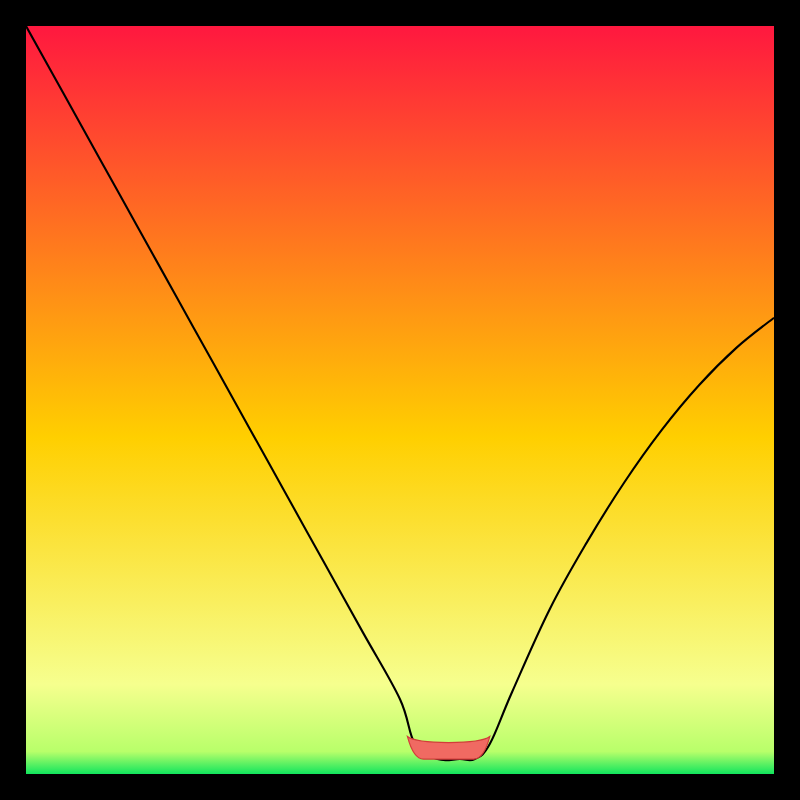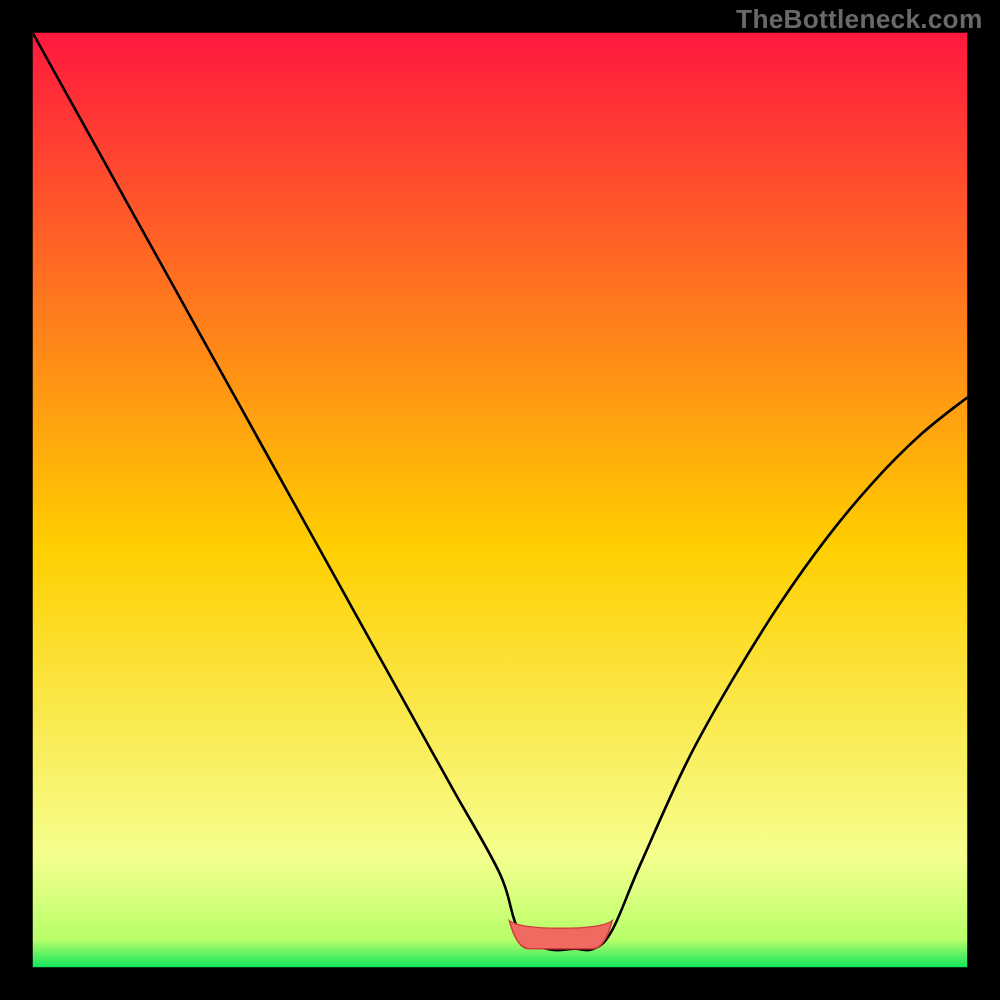--- a/index.html
+++ b/index.html
@@ -4,21 +4,20 @@
 <style>
 html,body{margin:0;padding:0;width:800px;height:800px;background:#000;overflow:hidden}
 .stage{position:relative;width:800px;height:800px;background:#000}
 .watermark{position:absolute;top:4px;right:14px;font:700 21px Arial,Helvetica,sans-serif;color:#696969;letter-spacing:.2px}
 .plot{position:absolute;left:26px;top:26px;width:748px;height:748px}
 svg{display:block}
 </style>
 </head>
 <body>
 <div class="stage">
-<div class="watermark">TheBottleneck.com</div>
 <div class="plot">
 <svg id="svg" width="748" height="748" viewBox="0 0 748 748">
         <defs>
           <linearGradient id="bg" x1="0" y1="0" x2="0" y2="1">
             <stop offset="0%" stop-color="#ff183f"></stop>
             <stop offset="55%" stop-color="#ffcf00"></stop>
             <stop offset="88%" stop-color="#f6ff8e"></stop>
             <stop offset="97%" stop-color="#b8ff6a"></stop>
             <stop offset="100%" stop-color="#11e55d"></stop>
           </linearGradient>

